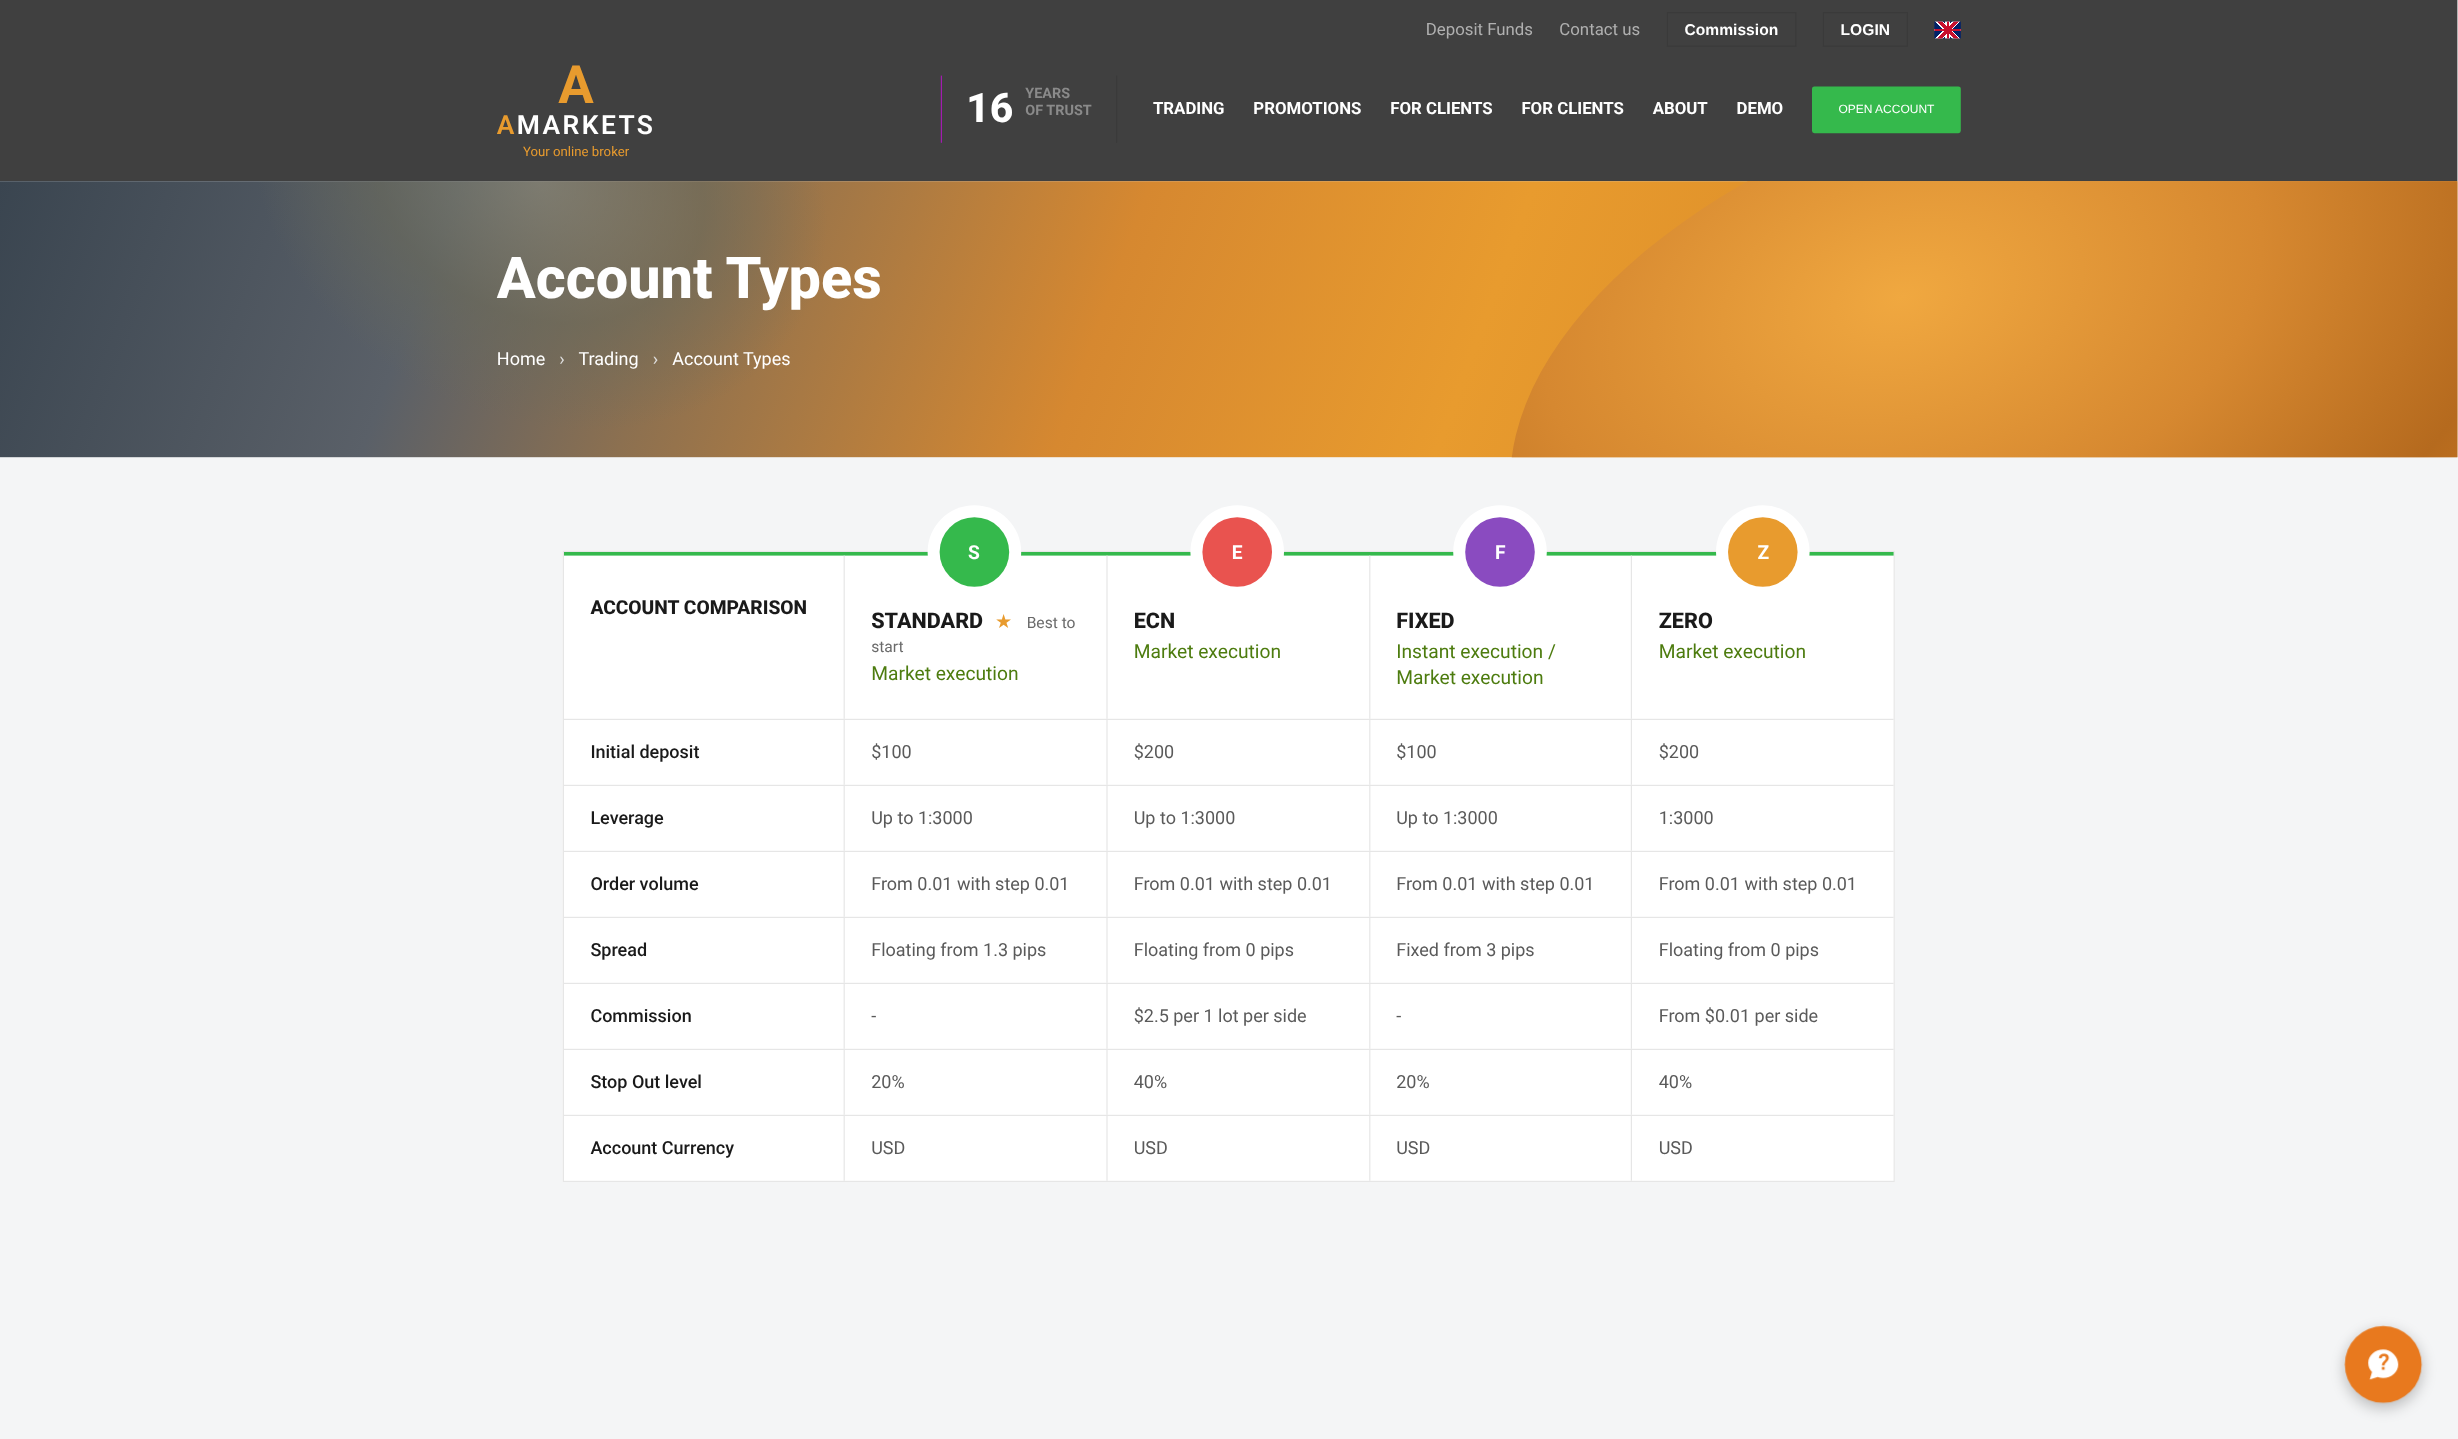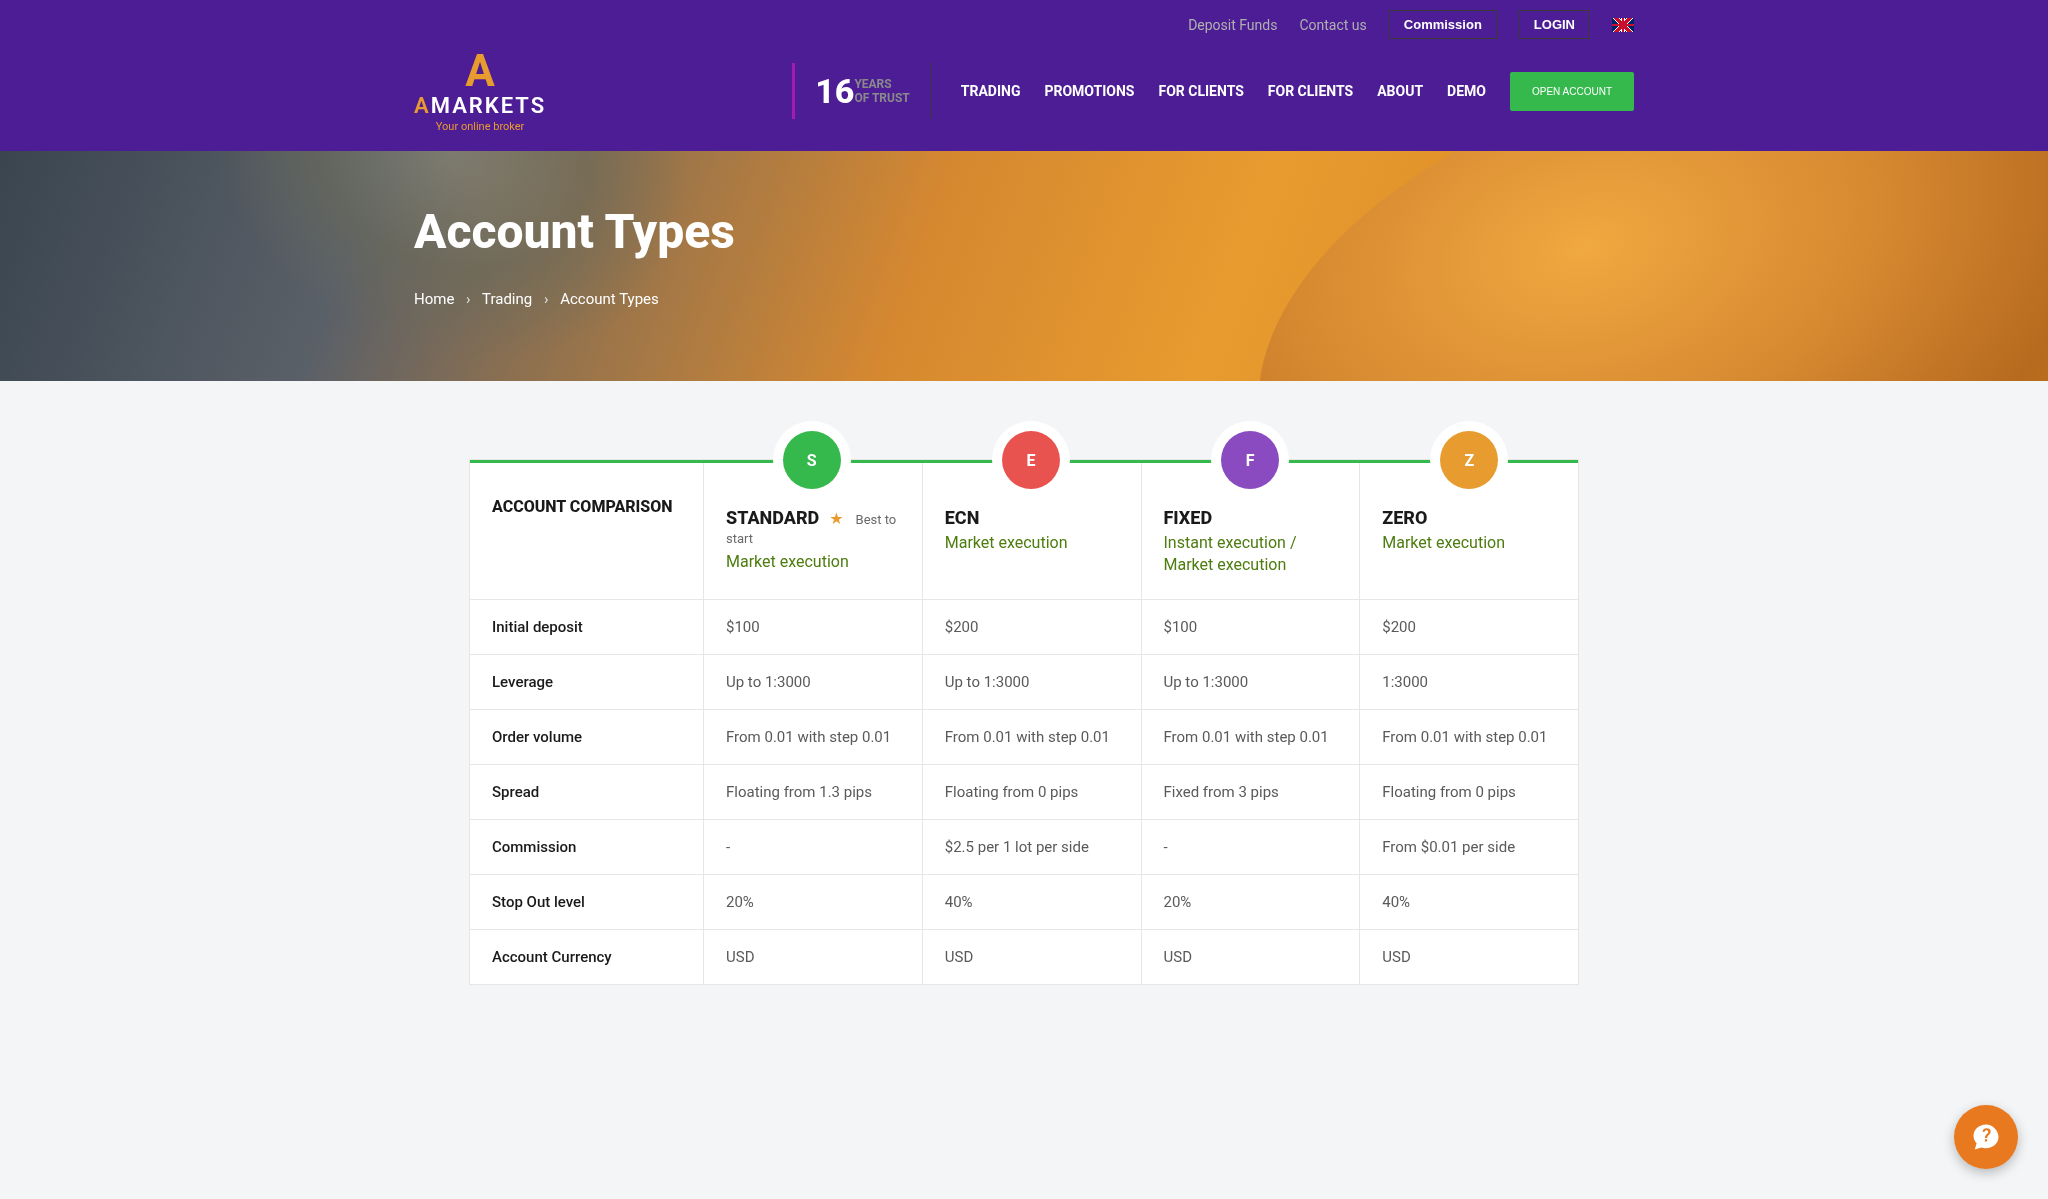--- a/index.html
+++ b/index.html
@@ -1,31 +1,31 @@
 <!DOCTYPE html>
 <html><head>
 <meta charset="utf-8">
 <style>
 *{margin:0;padding:0;box-sizing:border-box}
 body{font-family:-apple-system,BlinkMacSystemFont,"Segoe UI",Roboto,Helvetica,Arial,sans-serif;background:#f4f5f6;color:#1a1a1a}
-.header{background:#4c1d95;color:#fff;padding:0 0 0 0;position:relative}
+.header{background:#404040;color:#fff;padding:0 0 0 0;position:relative}
 .header-inner{max-width:1300px;margin:0 auto;padding:0 40px}
 .top-links{display:flex;justify-content:flex-end;align-items:center;gap:22px;padding:10px 0;font-size:14px}
 .top-links a{color:#b0b0b0;text-decoration:none;cursor:pointer}
 .top-btn{border:1px solid #3a3a3a;color:#fff;padding:6px 14px;font-size:13px;background:transparent;cursor:pointer;font-weight:600}
 .flag{width:22px;height:14px;display:inline-block;background:linear-gradient(to bottom,#012169 0%,#012169 100%);position:relative;cursor:pointer}
 .flag::before{content:"";position:absolute;inset:0;background:linear-gradient(45deg,transparent 40%,#fff 40%,#fff 60%,transparent 60%),linear-gradient(-45deg,transparent 40%,#fff 40%,#fff 60%,transparent 60%),linear-gradient(to right,transparent 42%,#fff 42%,#fff 58%,transparent 58%),linear-gradient(to bottom,transparent 42%,#fff 42%,#fff 58%,transparent 58%)}
 .flag::after{content:"";position:absolute;inset:0;background:linear-gradient(45deg,transparent 44%,#C8102E 44%,#C8102E 56%,transparent 56%),linear-gradient(-45deg,transparent 44%,#C8102E 44%,#C8102E 56%,transparent 56%),linear-gradient(to right,transparent 46%,#C8102E 46%,#C8102E 54%,transparent 54%),linear-gradient(to bottom,transparent 46%,#C8102E 46%,#C8102E 54%,transparent 54%)}
 .main-nav{display:flex;align-items:center;padding:0 0 18px 0}
 .logo{display:flex;flex-direction:column;align-items:center;margin-right:auto}
 .logo-mark{color:#e89b2e;font-size:44px;font-weight:700;line-height:1}
 .logo-text{color:#fff;font-size:22px;font-weight:600;letter-spacing:2px}
 .logo-text .orange{color:#e89b2e}
 .logo-sub{color:#e89b2e;font-size:11px;margin-top:2px}
-.trust-badge{display:flex;align-items:center;margin-right:30px;border-left:3px solid #a21caf;border-right:1px solid #3a3a3a;padding:8px 20px}
+.trust-badge{display:flex;align-items:flex-start;gap:10px;margin-right:30px;border-left:1px solid #a21caf;border-right:1px solid #3a3a3a;padding:8px 20px}
 .trust-num{font-size:34px;font-weight:800;color:#fff}
 .trust-text{font-size:12px;font-weight:700;color:#8a8a8a;line-height:1.2}
 .nav-links{display:flex;align-items:center;gap:24px}
 .nav-links a{color:#fff;font-weight:700;font-size:14px;text-decoration:none;cursor:pointer}
 .btn-green{background:#35b94c;color:#fff;border:none;padding:14px 22px;font-weight:400;font-size:10px;cursor:pointer;border-radius:2px}
 .hero{position:relative;height:230px;background:linear-gradient(110deg,#3a4550 0%,#5a6068 18%,#8c7050 28%,#d68830 45%,#e89b2e 60%,#c97820 100%);overflow:hidden}
 .hero::before{content:"";position:absolute;top:-80px;right:-100px;width:900px;height:500px;background:radial-gradient(ellipse at 40% 30%,#f0a840 0%,#d68830 40%,#b56a1e 70%,transparent 85%);border-radius:50%;transform:rotate(-15deg)}
 .hero::after{content:"";position:absolute;top:-200px;left:200px;width:500px;height:400px;background:radial-gradient(ellipse at center,#8a8a7a 0%,#6a6a5a 40%,transparent 70%);border-radius:50%;transform:rotate(25deg);opacity:0.6}
 .hero-inner{position:relative;z-index:2;max-width:1300px;margin:12px auto;padding:40px 40px 0 40px;color:#fff}
 .hero h1{font-size:48px;font-weight:800;margin-bottom:30px}

